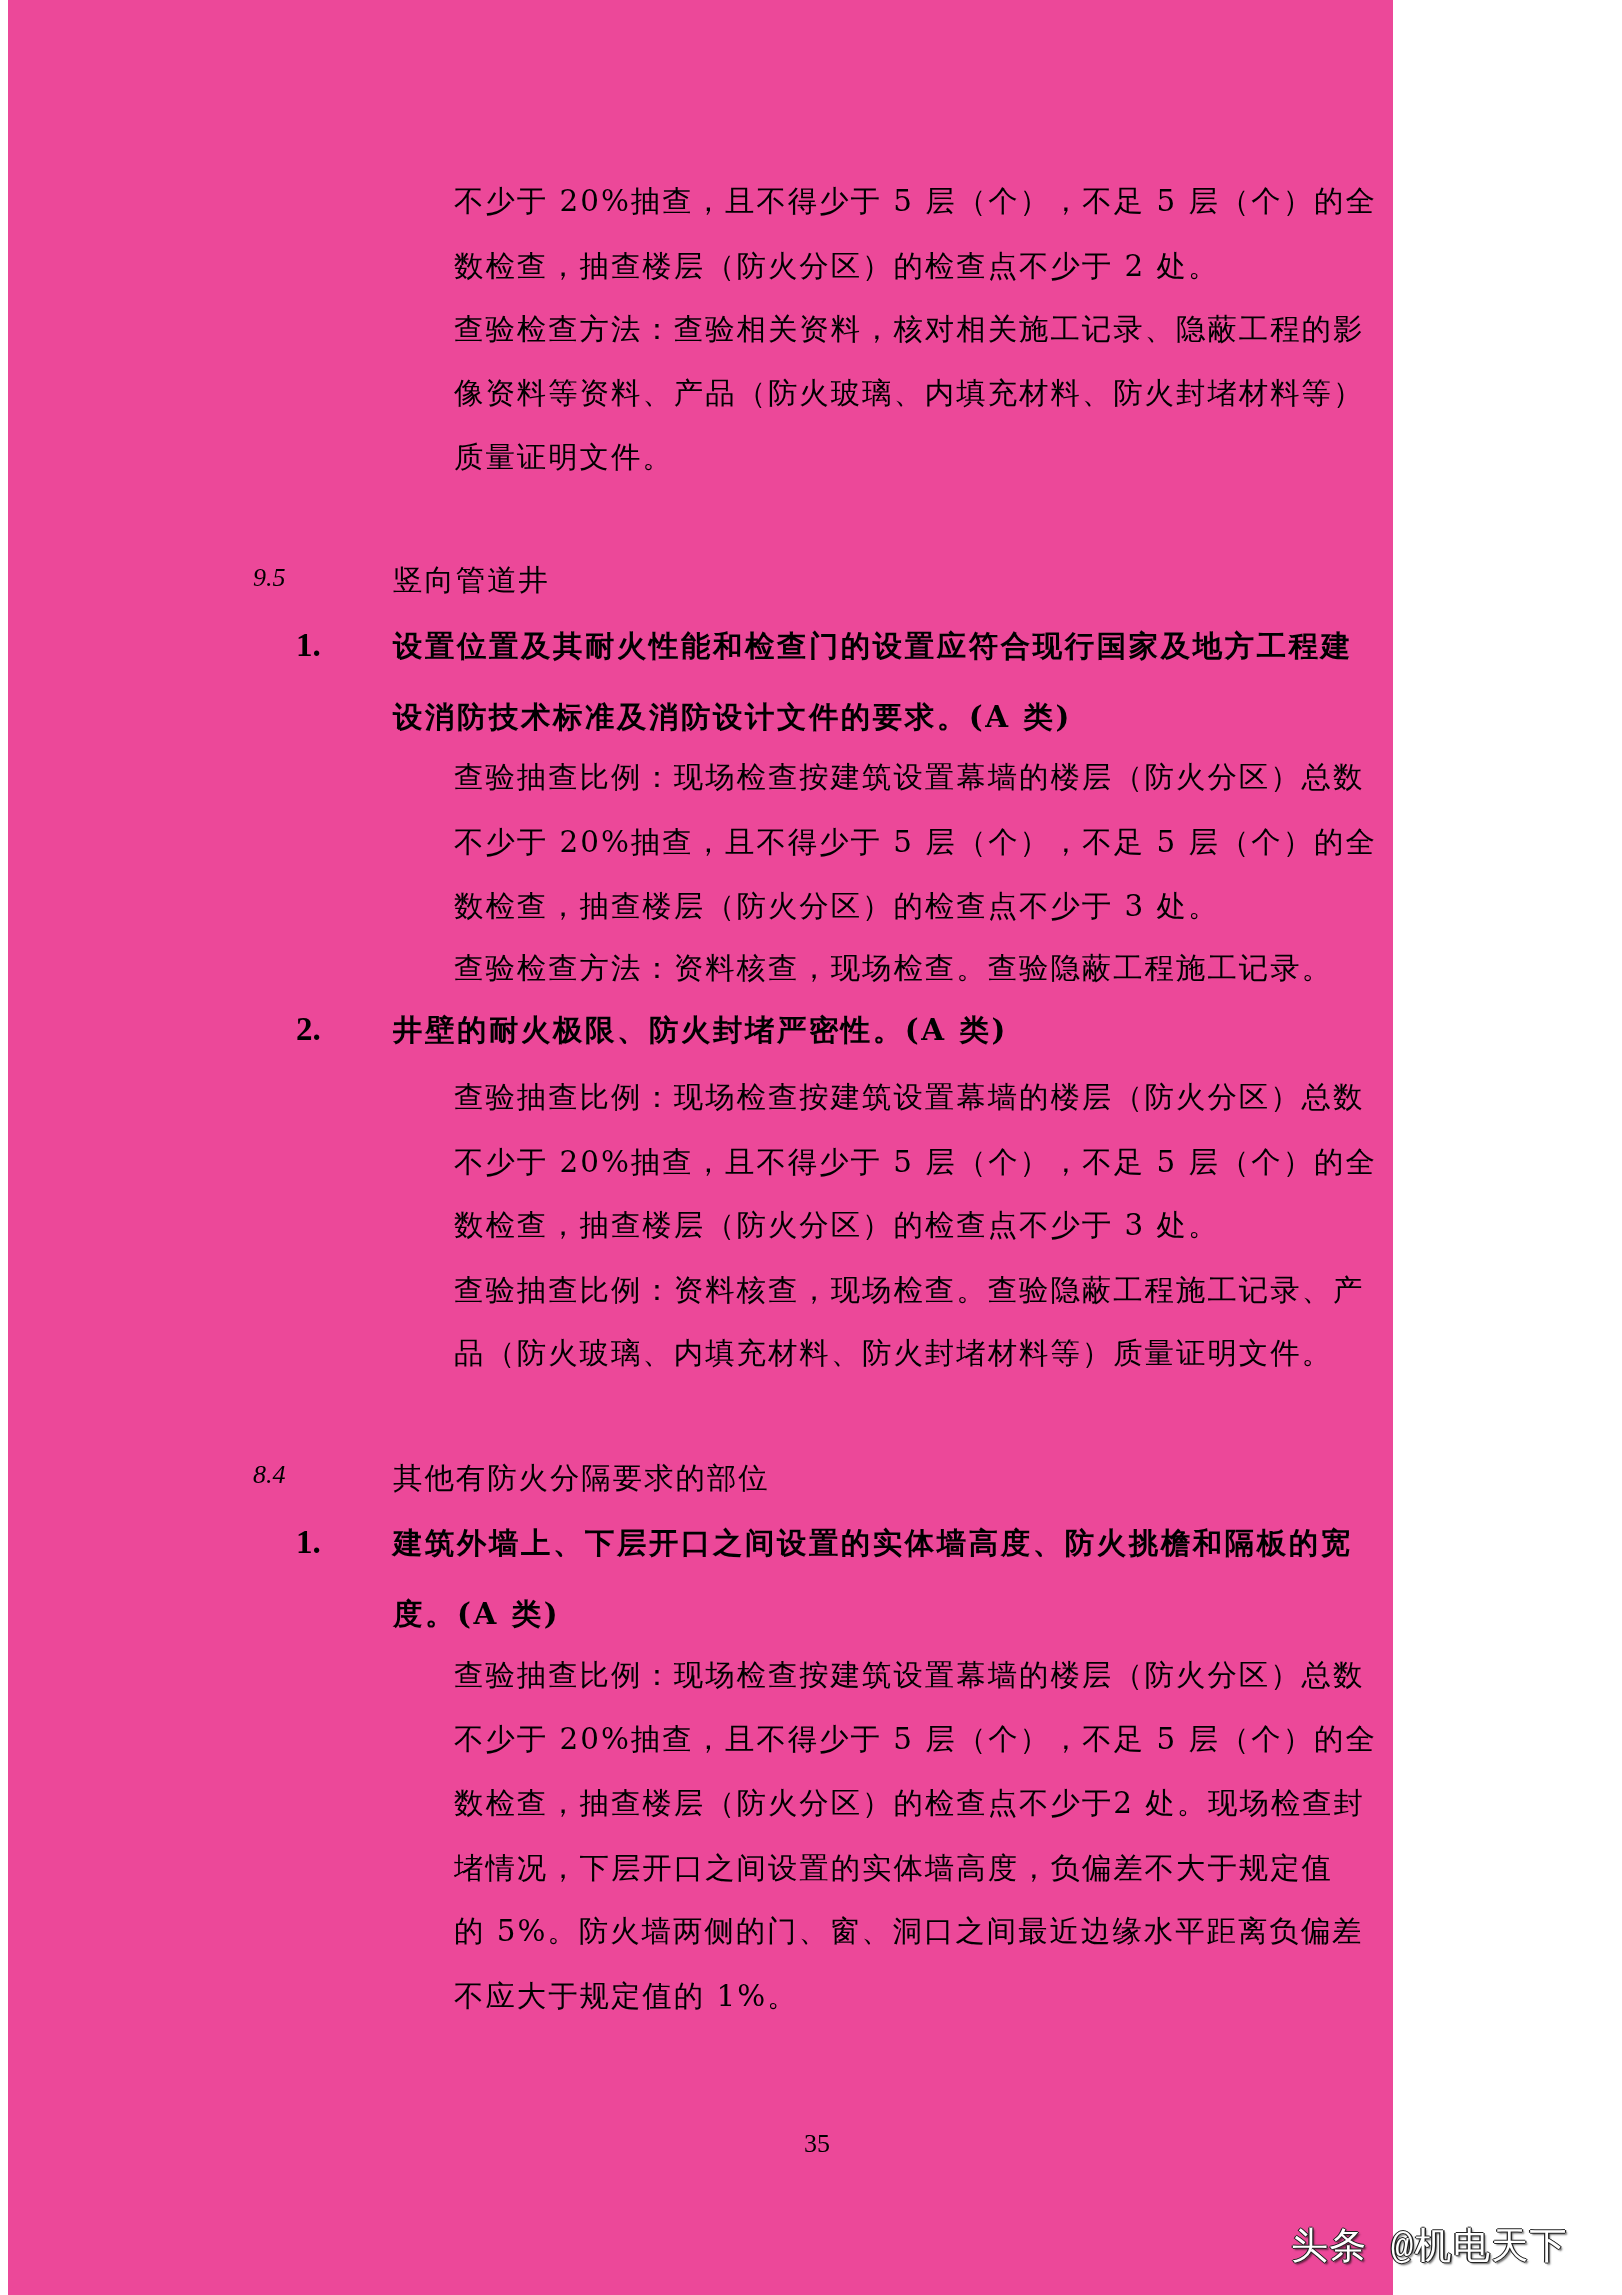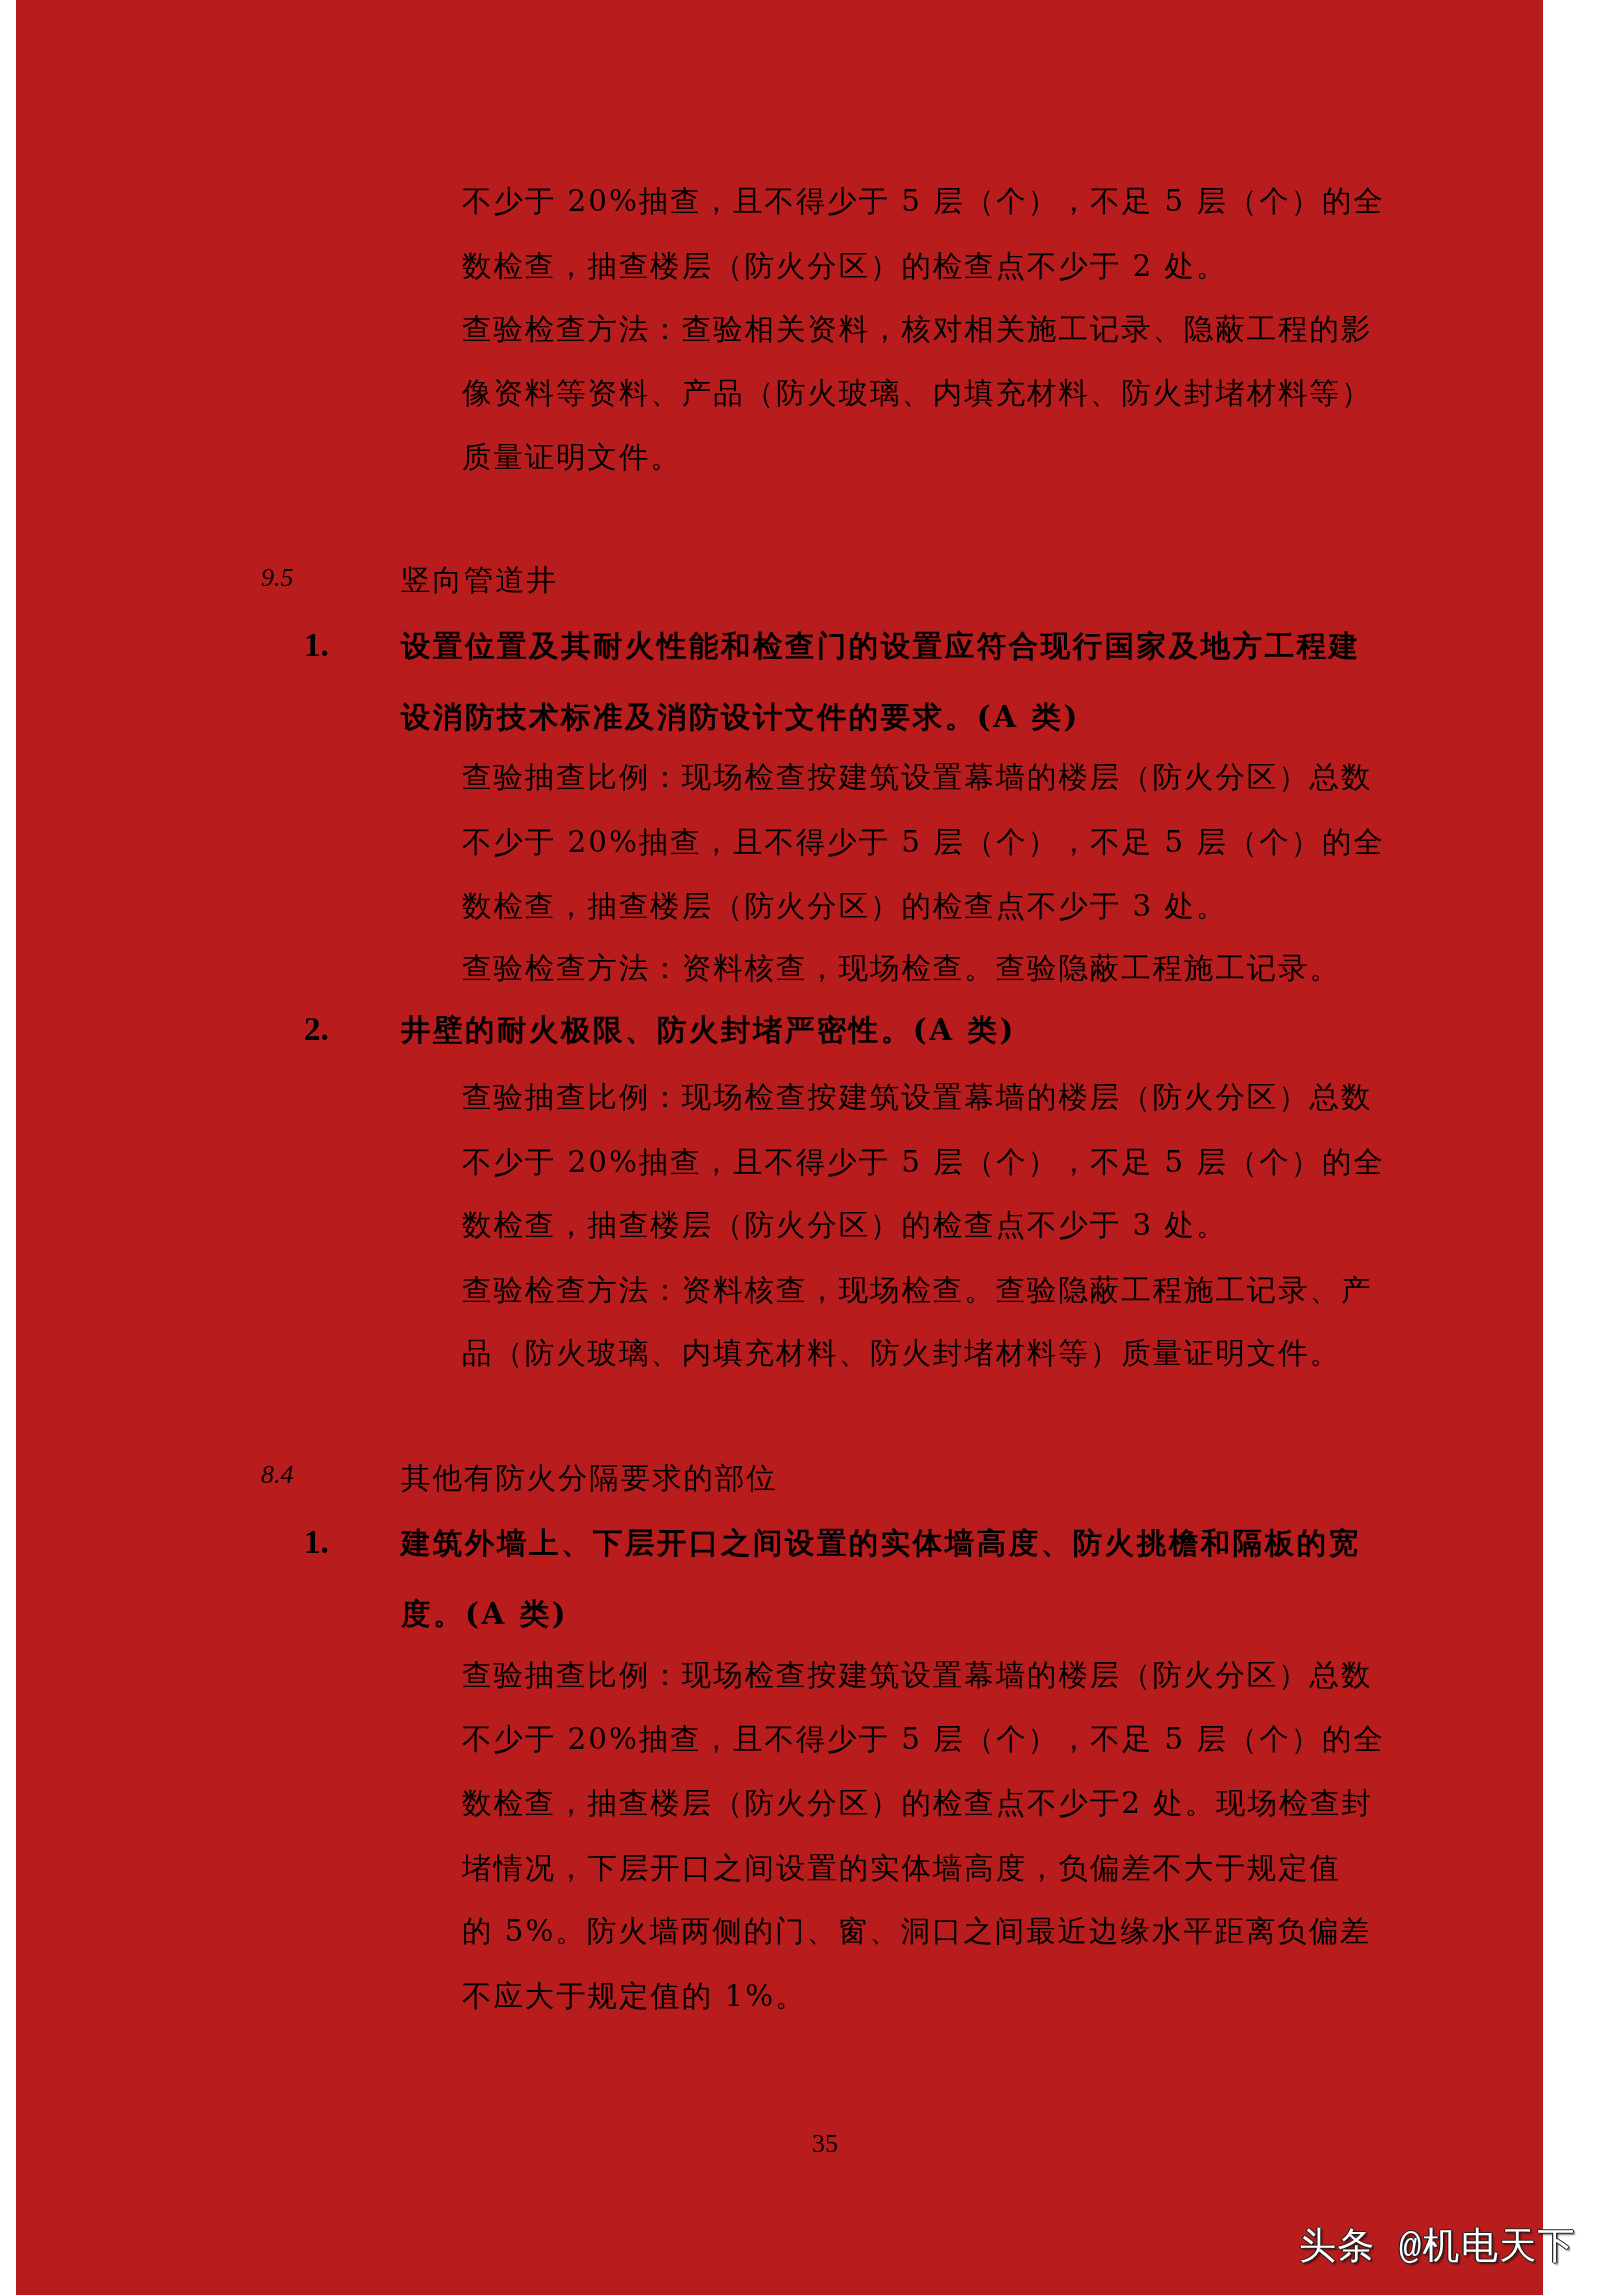--- a/index.html
+++ b/index.html
@@ -1,17 +1,17 @@
 <!DOCTYPE html>
 <html style="font-size:10.5px"><head>
 <meta charset="utf-8">
 <style>
   html, body { margin: 0; padding: 0; background: #ffffff; }
   body { width: 1623px; height: 2295px; position: relative; overflow: hidden; }
-  .page { position: absolute; left: 16px; top: 0; width: 1527px; height: 2295px; background: #b91c1c; }
+  .page { position: absolute; left: 8px; top: 0; width: 1385px; height: 2295px; background: #ec4899; }
   .ln {
     position: absolute;
     white-space: nowrap;
     color: #000000;
     font-family: "DejaVu Serif", "Liberation Serif", serif;
     font-size: 29.4px;
     line-height: 39px;
     height: 39px;
     letter-spacing: 2px;
   }
@@ -65,21 +65,21 @@
   <div class="ln body-ln" style="top:823px">不少于 20%抽查，且不得少于 5 层（个），不足 5 层（个）的全</div>
   <div class="ln body-ln" style="top:887px">数检查，抽查楼层（防火分区）的检查点不少于  3  处。</div>
   <div class="ln body-ln" style="top:949px">查验检查方法：资料核查，现场检查。查验隐蔽工程施工记录。</div>
 
   <div class="item-num" style="top:1010px">2.</div>
   <div class="ln bold-ln" style="top:1010px">井壁的耐火极限、防火封堵严密性。(A 类)</div>
 
   <div class="ln body-ln" style="top:1078px">查验抽查比例：现场检查按建筑设置幕墙的楼层（防火分区）总数</div>
   <div class="ln body-ln" style="top:1143px">不少于 20%抽查，且不得少于 5 层（个），不足 5 层（个）的全</div>
   <div class="ln body-ln" style="top:1206px">数检查，抽查楼层（防火分区）的检查点不少于  3  处。</div>
-  <div class="ln body-ln" style="top:1271px">查验检查方法：资料核查，现场检查。查验隐蔽工程施工记录、产</div>
+  <div class="ln body-ln" style="top:1271px">查验抽查比例：资料核查，现场检查。查验隐蔽工程施工记录、产</div>
   <div class="ln body-ln" style="top:1334px">品（防火玻璃、内填充材料、防火封堵材料等）质量证明文件。</div>
 
   <div class="sec-num" style="top:1455px">8.4</div>
   <div class="ln sec-title" style="top:1459px">其他有防火分隔要求的部位</div>
 
   <div class="item-num" style="top:1523px">1.</div>
   <div class="ln bold-ln" style="top:1523px">建筑外墙上、下层开口之间设置的实体墙高度、防火挑檐和隔板的宽</div>
   <div class="ln bold-ln" style="top:1594px">度。(A 类)</div>
 
   <div class="ln body-ln" style="top:1656px">查验抽查比例：现场检查按建筑设置幕墙的楼层（防火分区）总数</div>

